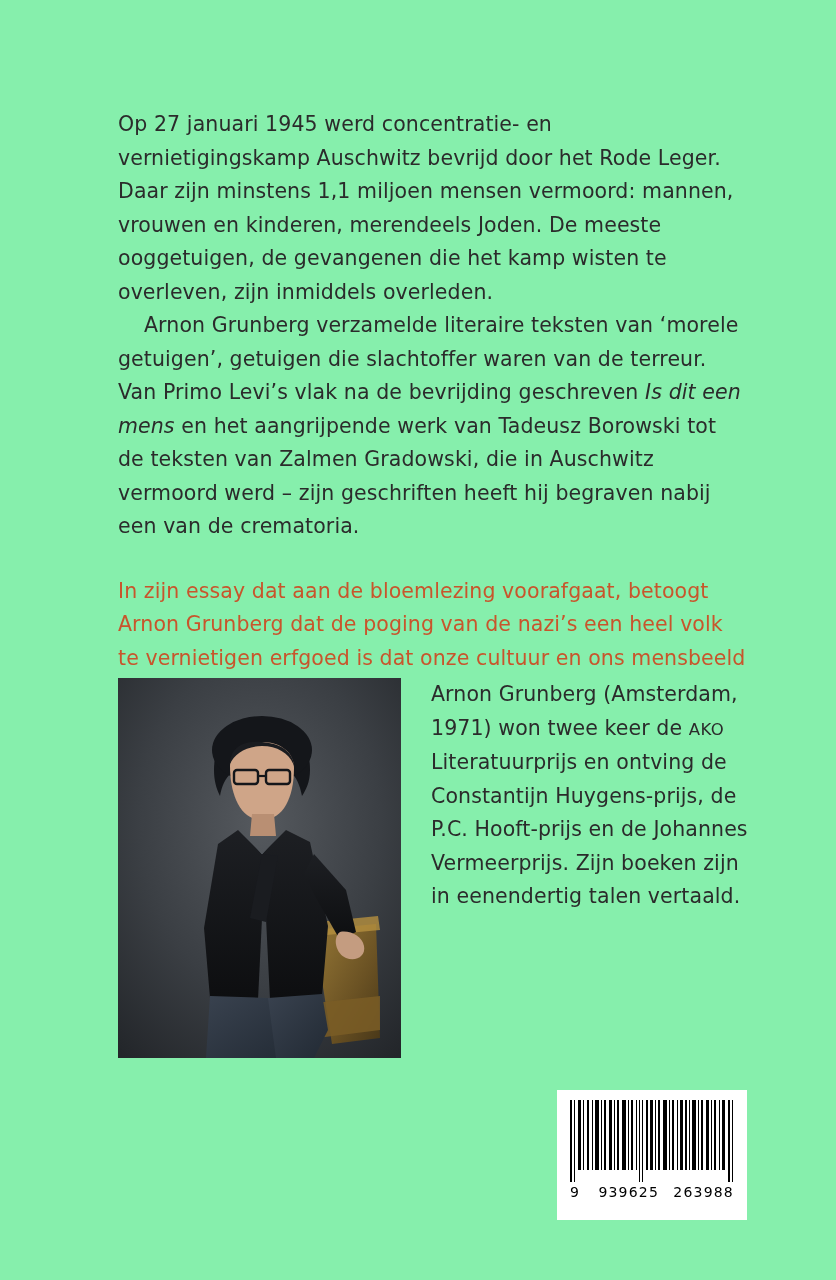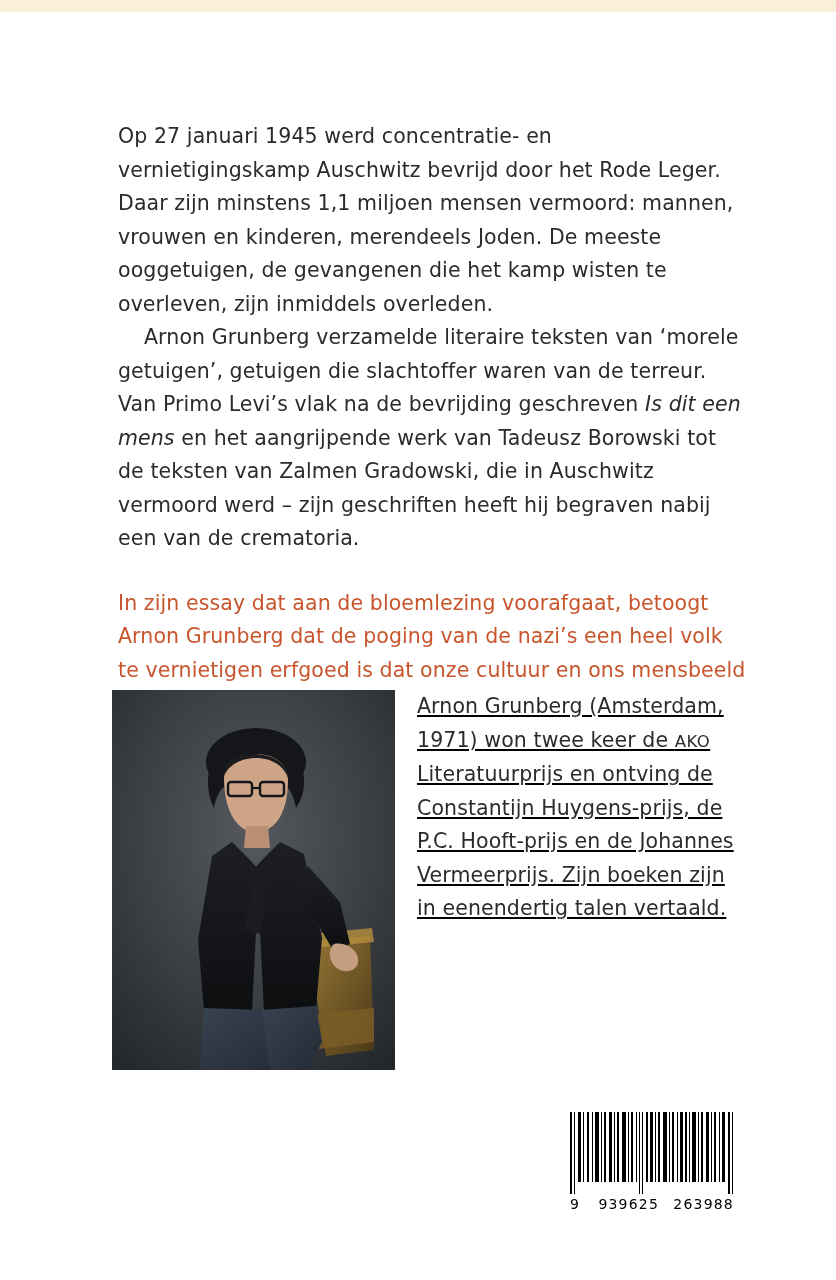--- a/index.html
+++ b/index.html
@@ -8,22 +8,21 @@
     width: 836px;
     height: 1280px;
     background: #faf0d7;
     font-family: "DejaVu Sans", sans-serif;
     overflow: hidden;
     position: relative;
   }
   .page {
     position: absolute;
     inset: 0;
-    background: #ffffff;
-    margin-top: 12px;
+    background: #86efac;
   }
   .content {
     position: absolute;
     left: 118px;
     top: 108px;
     width: 630px;
   }
   p {
     margin: 0;
     font-size: 20.5px;
@@ -37,26 +36,25 @@
     margin-top: 31px;
     color: #c8552c;
   }
   .italic { font-style: italic; }
   .smallcaps {
     font-size: 16.5px;
     letter-spacing: 0.4px;
   }
   .author-block {
     position: absolute;
-    left: 112px;
+    left: 118px;
     top: 678px;
     width: 630px;
     display: flex;
-    gap: 0px;
-    text-decoration: underline;
+    gap: 8px;
   }
   .photo-wrap {
     width: 283px;
     flex: 0 0 283px;
   }
   .photo {
     width: 283px;
     height: 380px;
     position: relative;
     overflow: hidden;

